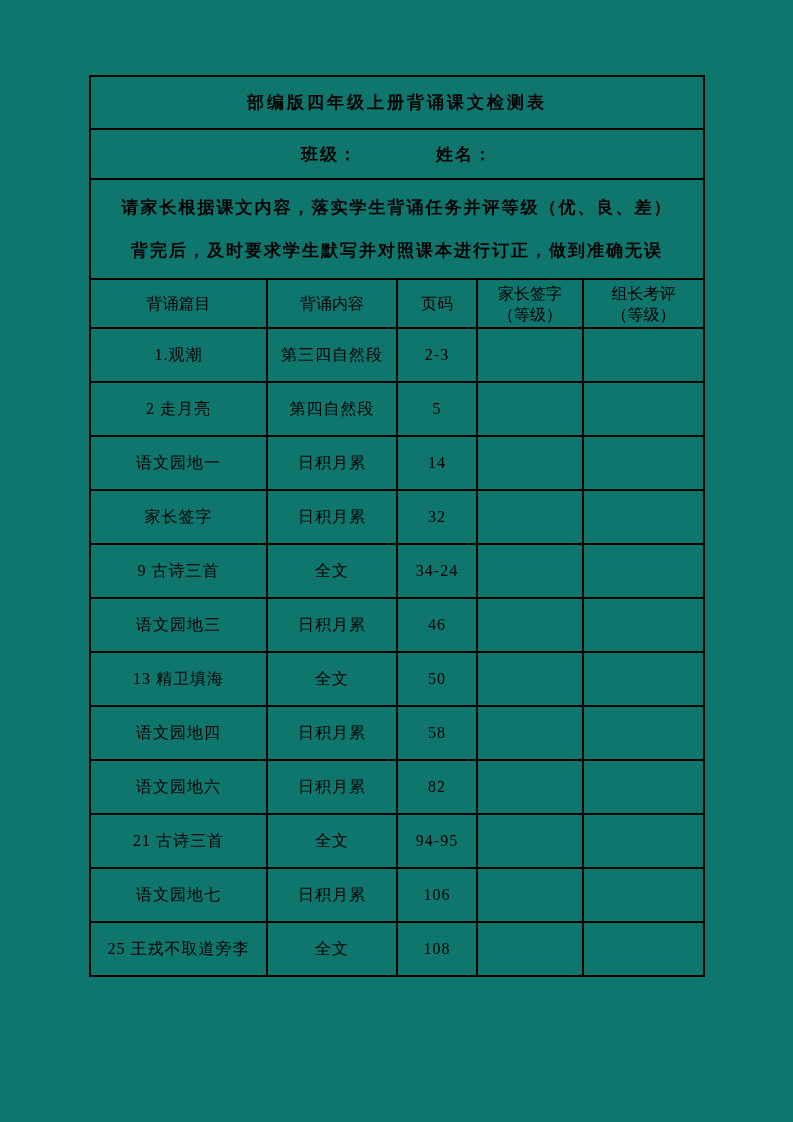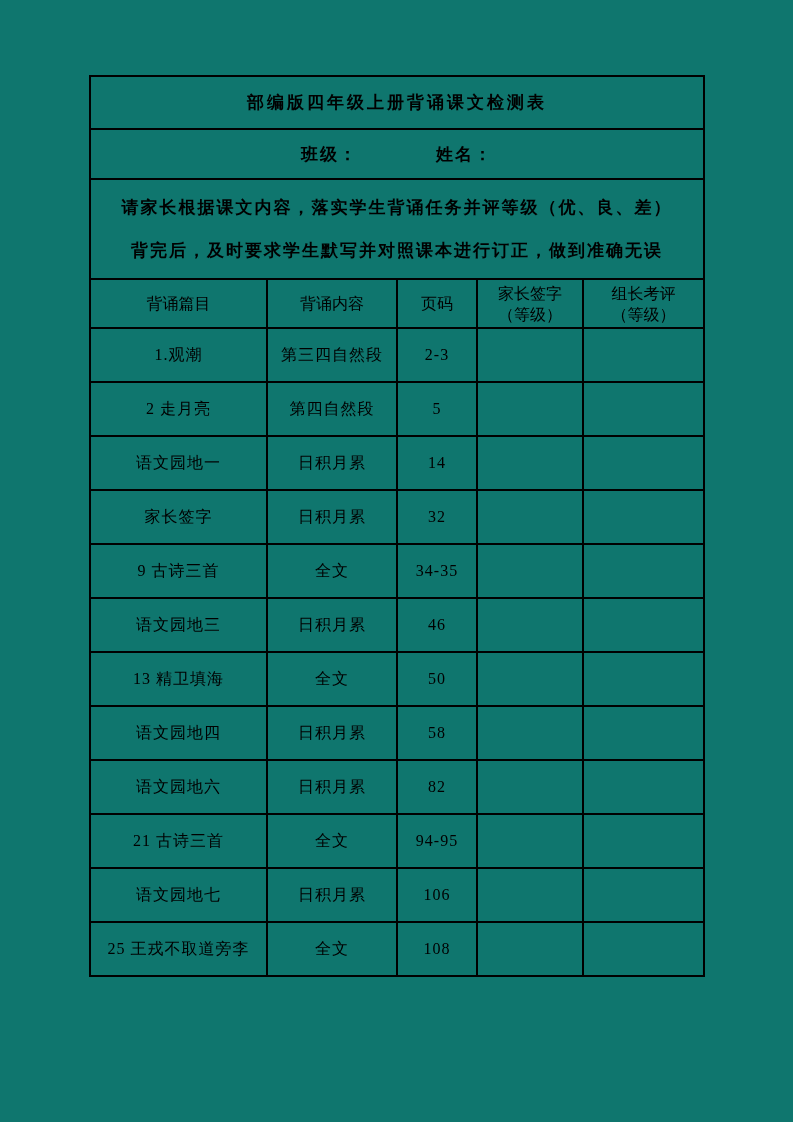--- a/index.html
+++ b/index.html
@@ -137,21 +137,21 @@
     <tr class="data-row">
       <td>家长签字</td>
       <td>日积月累</td>
       <td>32</td>
       <td></td>
       <td></td>
     </tr>
     <tr class="data-row">
       <td>9 古诗三首</td>
       <td>全文</td>
-      <td>34-35</td>
+      <td>34-24</td>
       <td></td>
       <td></td>
     </tr>
     <tr class="data-row">
       <td>语文园地三</td>
       <td>日积月累</td>
       <td>46</td>
       <td></td>
       <td></td>
     </tr>

